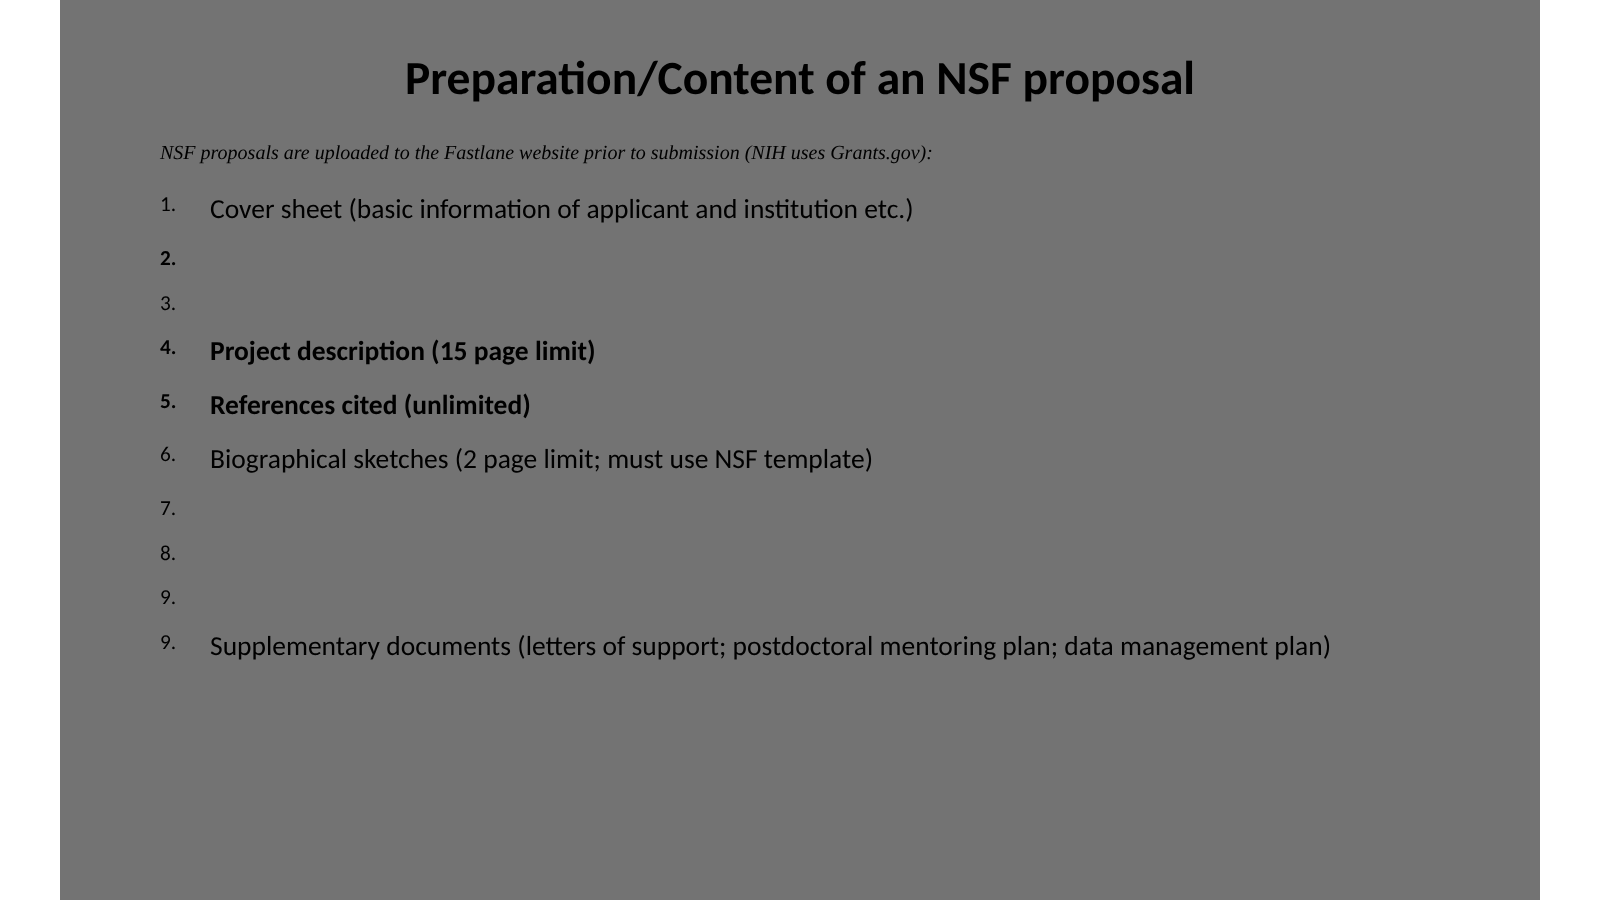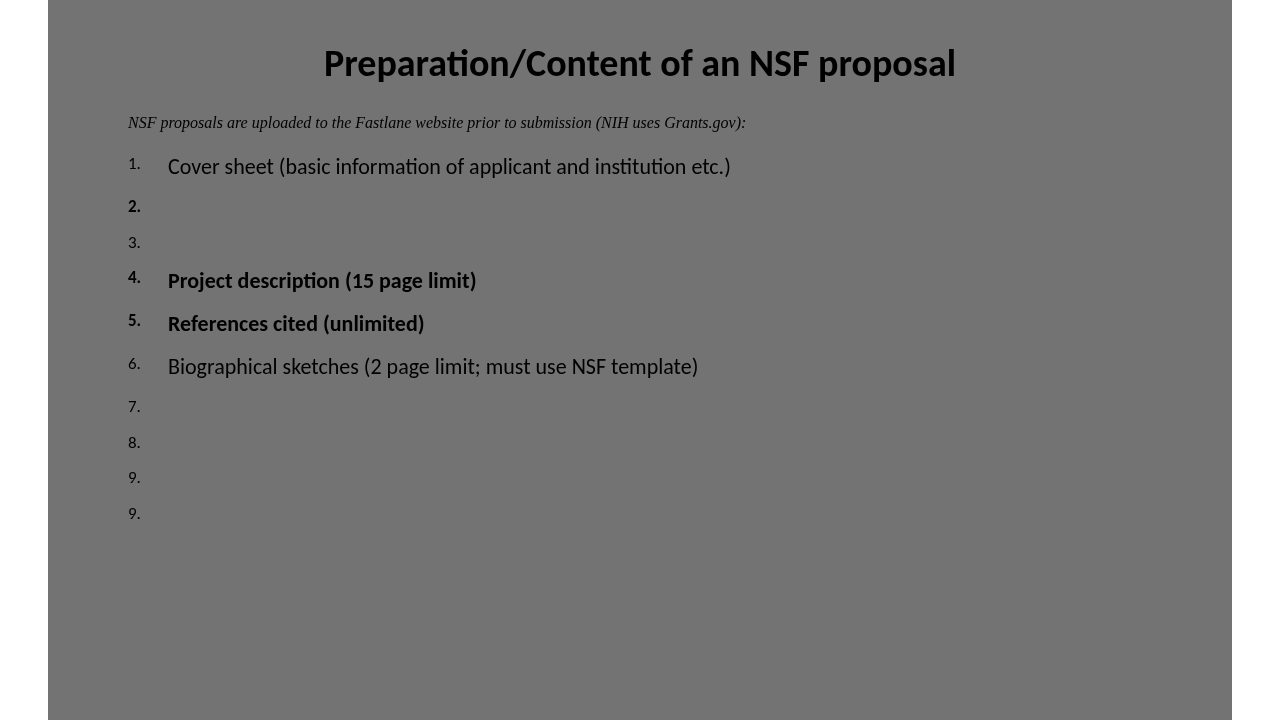--- a/index.html
+++ b/index.html
@@ -115,15 +115,16 @@
         <span class="item-number">7.</span>
       </li>
       <li>
         <span class="item-number">8.</span>
       </li>
       <li>
         <span class="item-number">9.</span>
       </li>
       <li>
         <span class="item-number">9.</span>
+        <span class="item-text">Supplementary documents (letters of support; postdoctoral mentoring plan; data management plan)</span>
       </li>
     </ol>
 </div>
 
 </body></html>

